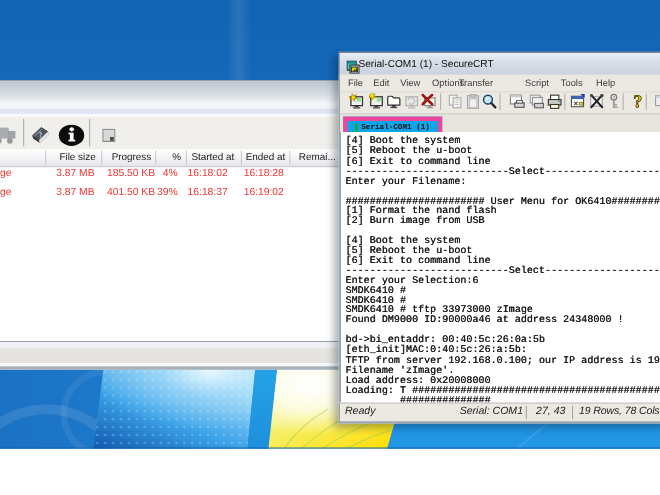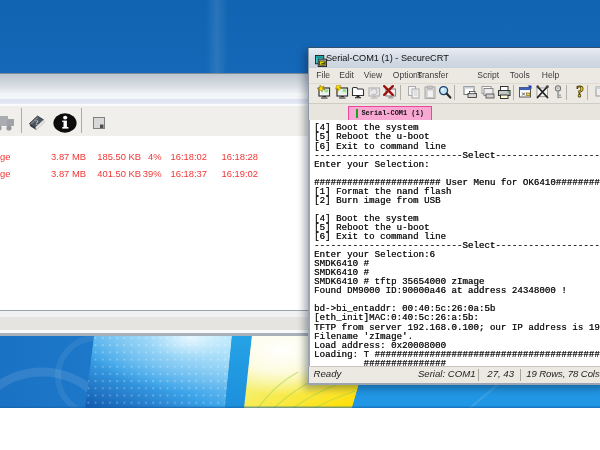--- a/index.html
+++ b/index.html
@@ -41,22 +41,22 @@
   #crt-topline{position:absolute;left:0;top:0;width:100%;height:1px;background:#30506e;}
   #crt-title{position:absolute;left:0;top:1px;width:100%;height:20px;
      background:linear-gradient(180deg,#e9eef5 0%,#d6dde6 45%,#c9d3de 100%);
      border-left:1px solid #8f9aa7;}
   #crt-title .ttext{position:absolute;left:16.9px;top:4.5px;font-size:9.2px;color:#101010;white-space:nowrap;}
   #crt-menu{position:absolute;left:0;top:21px;width:100%;height:15px;background:#ece9e3;border-left:1px solid #8f9aa7;}
   .mi{position:absolute;top:2px;font-size:8.5px;color:#3b3b3b;white-space:nowrap;}
   #crt-toolbar{position:absolute;left:0;top:36px;width:100%;height:20px;background:#ece9e3;border-left:1px solid #8f9aa7;}
   .tsep{position:absolute;top:2px;width:1px;height:15px;background:#b4b0a8;}
   #crt-tabbar{position:absolute;left:0;top:56px;width:100%;height:17px;background:#e8e5df;border-left:1px solid #8f9aa7;}
-  #crt-tab{position:absolute;left:2.5px;top:2.5px;width:82px;height:13px;background:#f9a8d4;
-     border:1px solid #ec4899;margin-left:36px;}
+  #crt-tab{position:absolute;left:2.5px;top:2.5px;width:82px;height:13px;background:#0ea5e9;
+     border:4px solid #ec4899;}
   #crt-tab .green{position:absolute;left:7px;top:2px;width:2px;height:9px;background:#1fa31f;}
   #crt-tab .tabtext{position:absolute;left:12.9px;top:2.5px;font-family:"Liberation Mono",monospace;
      font-size:6.95px;letter-spacing:0;color:#111;font-weight:bold;white-space:nowrap;}
   #crt-term{position:absolute;left:0;top:73px;width:100%;height:246px;background:#ffffff;
      border-left:2px solid #9aa5b1;overflow:hidden;}
   .tl{position:absolute;left:4px;white-space:pre;
      font-family:"Liberation Mono",monospace;font-size:9.17px;line-height:9.05px;color:#151515;text-shadow:0.3px 0 0 #333;}
   #crt-status{position:absolute;left:0;top:319px;width:100%;height:17px;background:#ece9e3;
      border-top:1px solid #c8c4bc;border-left:1px solid #8f9aa7;font-size:9.6px;color:#222;}
   .sfield{position:absolute;top:-0.5px;height:13px;line-height:13px;white-space:nowrap;font-style:italic;}
@@ -160,20 +160,34 @@
         <rect x="9.2" y="7.6" width="1.5" height="1.4" fill="#ffffff"></rect>
         <rect x="9.2" y="14" width="6.2" height="1.6" fill="#ffffff"></rect>
       </svg>
       <div class="lw-sep" style="left:81px"></div>
 
       <svg class="abs" style="left:93px;top:11px" width="12" height="12" viewBox="0 0 12 12">
         <rect x="0.5" y="0.5" width="11" height="11" fill="#d8d8d8" stroke="#7f7f7f"></rect>
         <rect x="7" y="7.5" width="3.5" height="3.5" fill="#4e4e4e"></rect>
       </svg>
     </div>
+    <div id="lw-header">
+      <div class="hsep" style="left:40.6px"></div>
+      <div class="hcell rright" style="left:44px;width:43px">File size</div>
+      <div class="hsep" style="left:91.9px"></div>
+      <div class="hcell rright" style="left:92px;width:45.5px">Progress</div>
+      <div class="hsep" style="left:141.2px"></div>
+      <div class="hcell rright" style="left:145px;width:19.5px">%</div>
+      <div class="hsep" style="left:169.2px"></div>
+      <div class="hcell" style="left:174px">Started at</div>
+      <div class="hsep" style="left:218.5px"></div>
+      <div class="hcell" style="left:223.3px">Ended at</div>
+      <div class="hsep" style="left:263px"></div>
+      <div class="hcell" style="left:271.7px">Remai...</div>
+    </div>
 
     <div class="redrow" style="left:0;top:78px;width:10px">ge</div>
     <div class="redrow rright" style="left:44px;top:78px;width:42px">3.87 MB</div>
     <div class="redrow rright" style="left:92px;top:78px;width:49px">185.50 KB</div>
     <div class="redrow rright" style="left:140px;top:78px;width:21.5px">4%</div>
     <div class="redrow" style="left:170.5px;top:78px">16:18:02</div>
     <div class="redrow" style="left:221.5px;top:78px">16:18:28</div>
     <div class="redrow" style="left:0;top:94.5px;width:10px">ge</div>
     <div class="redrow rright" style="left:44px;top:94.5px;width:42px">3.87 MB</div>
     <div class="redrow rright" style="left:92px;top:94.5px;width:49px">401.50 KB</div>
@@ -331,32 +345,32 @@
       <div id="crt-tab">
         <div class="green"></div>
         <div class="tabtext">Serial-COM1 (1)</div>
       </div>
     </div>
     <div id="crt-term">
 <div class="tl" style="top:3.40px">[4] Boot the system</div>
 <div class="tl" style="top:12.45px">[5] Reboot the u-boot</div>
 <div class="tl" style="top:21.50px">[6] Exit to command line</div>
 <div class="tl" style="top:30.55px">---------------------------Select---------------------------------------------</div>
-<div class="tl" style="top:39.60px">Enter your Selection:</div>
+<div class="tl" style="top:39.60px">Enter your Filename:</div>
 <div class="tl" style="top:57.70px">####################### User Menu for OK6410##################################</div>
 <div class="tl" style="top:66.75px">[1] Format the nand flash</div>
 <div class="tl" style="top:75.80px">[2] Burn image from USB</div>
 <div class="tl" style="top:93.90px">[4] Boot the system</div>
 <div class="tl" style="top:102.95px">[5] Reboot the u-boot</div>
 <div class="tl" style="top:112.00px">[6] Exit to command line</div>
 <div class="tl" style="top:121.05px">---------------------------Select---------------------------------------------</div>
 <div class="tl" style="top:130.10px">Enter your Selection:6</div>
 <div class="tl" style="top:139.15px">SMDK6410 #</div>
 <div class="tl" style="top:148.20px">SMDK6410 #</div>
-<div class="tl" style="top:157.25px">SMDK6410 # tftp 35654000 zImage</div>
+<div class="tl" style="top:157.25px">SMDK6410 # tftp 33973000 zImage</div>
 <div class="tl" style="top:166.30px">Found DM9000 ID:90000a46 at address 24348000 !</div>
 <div class="tl" style="top:184.40px">bd-&gt;bi_entaddr: 00:40:5c:26:0a:5b</div>
 <div class="tl" style="top:193.45px">[eth_init]MAC:0:40:5c:26:a:5b:</div>
 <div class="tl" style="top:202.50px">TFTP from server 192.168.0.100; our IP address is 192.168.0.71</div>
 <div class="tl" style="top:211.55px">Filename 'zImage'.</div>
 <div class="tl" style="top:220.60px">Load address: 0x20008000</div>
 <div class="tl" style="top:229.65px">Loading: T ###################################################################</div>
 <div class="tl" style="top:238.70px">         ###############</div>
 </div>
     <div id="crt-status">

